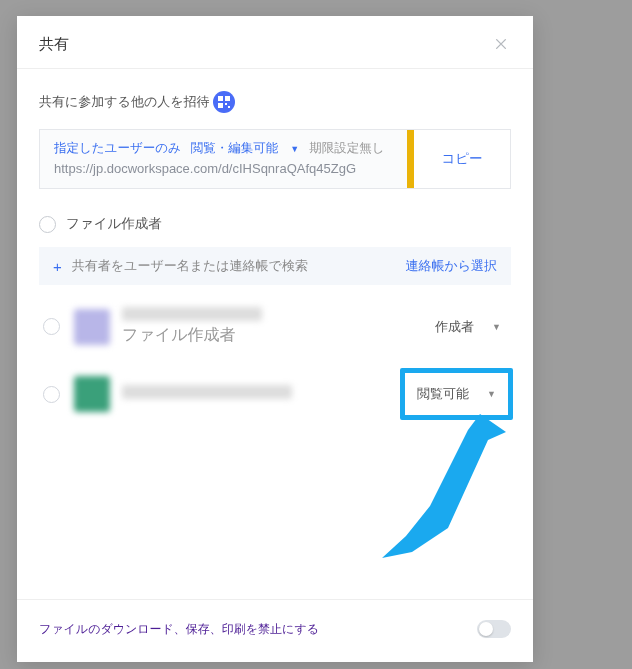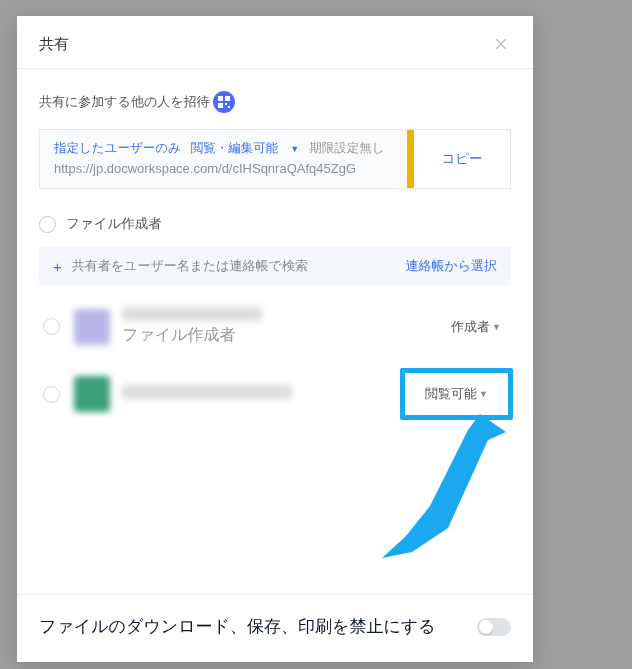--- a/index.html
+++ b/index.html
@@ -196,41 +196,41 @@
   }
   .person-sub {
     font-size: 16px;
     color: #999;
   }
   .role-pill {
     font-size: 13px;
     color: #555;
     display:flex;
     align-items:center;
-    gap:2px;
+    gap:18px;
     padding: 4px 6px;
     cursor:pointer;
   }
   .role-pill .caret { font-size:9px; color:#888; }
   .role-highlight {
     border: 5px solid #1aa9ef;
-    padding: 12px 20px;
+    padding: 12px 12px;
     border-radius: 2px;
     margin-right: -6px;
   }
   .modal-footer {
     border-top: 1px solid #eee;
     padding: 20px 22px 24px 22px;
     display:flex;
     align-items:center;
     justify-content:space-between;
   }
   .footer-label {
-    font-size: 17px;
-    color: #0f172a;
+    font-size: 12px;
+    color: #4c1d95;
   }
   .toggle {
     width: 34px;
     height: 18px;
     border-radius: 10px;
     background: #dfe3e8;
     position: relative;
     cursor:pointer;
   }
   .toggle-knob {

